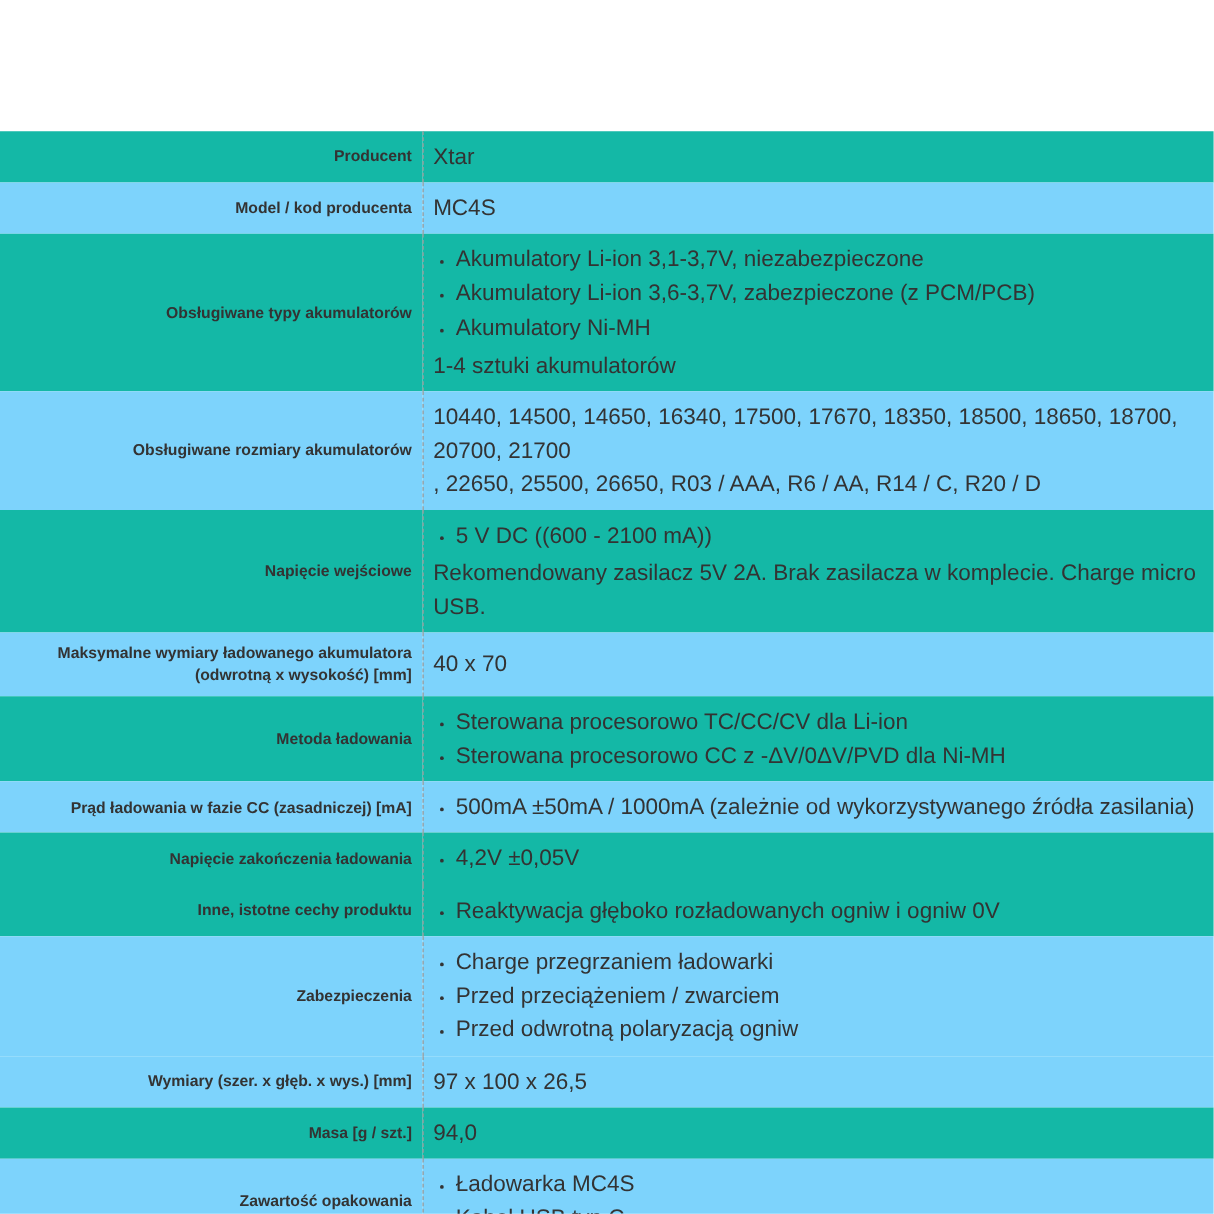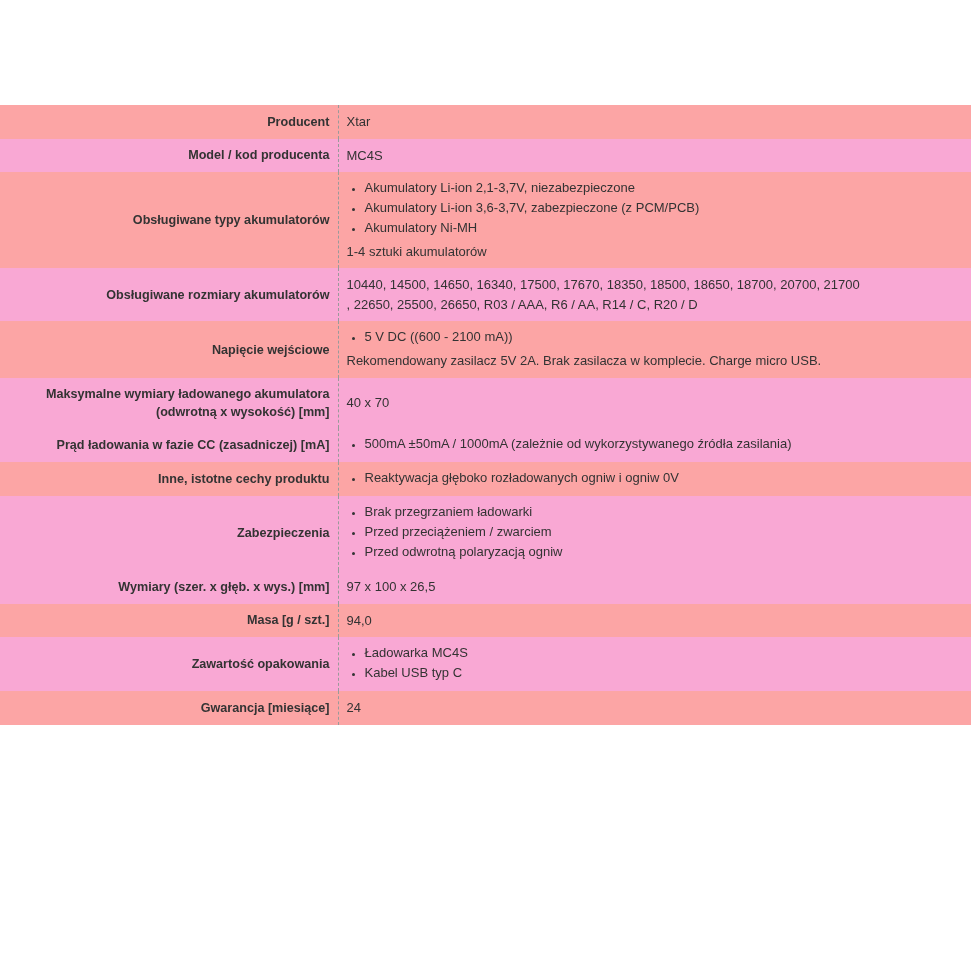--- a/index.html
+++ b/index.html
@@ -19,41 +19,41 @@
     width: 971px;
     padding-top: 105px;
     box-sizing: border-box;
   }
   table.spec-table {
     width: 971px;
     border-collapse: collapse;
     table-layout: fixed;
   }
   table.spec-table tr.row-even > td {
-    background: #f9a8d4;
+    background: #7dd3fc;
   }
   table.spec-table tr.row-odd > td {
-    background: #fca5a5;
+    background: #14b8a6;
   }
   td.spec-label {
     width: 338px;
     text-align: right;
     vertical-align: middle;
     padding: 7px 8px 7px 6px;
     font-weight: bold;
     font-size: 12.6px;
     line-height: 1.45;
     color: #333333;
     border-right: 1px dashed #9a9a9a;
     box-sizing: border-box;
   }
   td.spec-value {
     vertical-align: middle;
     padding: 7px 8px 7px 8px;
-    font-size: 13px;
+    font-size: 18px;
     line-height: 1.5;
     color: #333333;
     box-sizing: border-box;
   }
   td.spec-value .plain {
     display: block;
     padding-left: 0px;
   }
   td.spec-value ul {
     margin: 0;
@@ -93,21 +93,21 @@
         <tr class="row-even">
           <td class="spec-label">Model / kod producenta</td>
           <td class="spec-value">
             <span class="plain">MC4S</span>
           </td>
         </tr>
         <tr class="row-odd">
           <td class="spec-label">Obsługiwane typy akumulatorów</td>
           <td class="spec-value">
             <ul>
-              <li>Akumulatory Li-ion 2,1-3,7V, niezabezpieczone</li>
+              <li>Akumulatory Li-ion 3,1-3,7V, niezabezpieczone</li>
               <li>Akumulatory Li-ion 3,6-3,7V, zabezpieczone (z PCM/PCB)</li>
               <li>Akumulatory Ni-MH</li>
             </ul>
             <span class="after-list">1-4 sztuki akumulatorów</span>
           </td>
         </tr>
         <tr class="row-even">
           <td class="spec-label">Obsługiwane rozmiary akumulatorów</td>
           <td class="spec-value">
             <span class="wrapline">10440, 14500, 14650, 16340, 17500, 17670, 18350, 18500, 18650, 18700, 20700, 21700</span>
@@ -122,41 +122,58 @@
             </ul>
             <span class="after-list">Rekomendowany zasilacz 5V 2A. Brak zasilacza w komplecie. Charge micro USB.</span>
           </td>
         </tr>
         <tr class="row-even">
           <td class="spec-label">Maksymalne wymiary ładowanego akumulatora (odwrotną x wysokość) [mm]</td>
           <td class="spec-value">
             <span class="plain">40 x 70</span>
           </td>
         </tr>
+        <tr class="row-odd">
+          <td class="spec-label">Metoda ładowania</td>
+          <td class="spec-value">
+            <ul>
+              <li>Sterowana procesorowo TC/CC/CV dla Li-ion</li>
+              <li>Sterowana procesorowo CC z -ΔV/0ΔV/PVD dla Ni-MH</li>
+            </ul>
+          </td>
+        </tr>
         <tr class="row-even">
           <td class="spec-label">Prąd ładowania w fazie CC (zasadniczej) [mA]</td>
           <td class="spec-value">
             <ul>
               <li>500mA ±50mA / 1000mA (zależnie od wykorzystywanego źródła zasilania)</li>
             </ul>
           </td>
         </tr>
         <tr class="row-odd">
+          <td class="spec-label">Napięcie zakończenia ładowania</td>
+          <td class="spec-value">
+            <ul>
+              <li>4,2V ±0,05V</li>
+            </ul>
+          </td>
+        </tr>
+        <tr class="row-odd">
           <td class="spec-label">Inne, istotne cechy produktu</td>
           <td class="spec-value">
             <ul>
               <li>Reaktywacja głęboko rozładowanych ogniw i ogniw 0V</li>
             </ul>
           </td>
         </tr>
         <tr class="row-even">
           <td class="spec-label">Zabezpieczenia</td>
           <td class="spec-value">
             <ul>
-              <li>Brak przegrzaniem ładowarki</li>
+              <li>Charge przegrzaniem ładowarki</li>
               <li>Przed przeciążeniem / zwarciem</li>
               <li>Przed odwrotną polaryzacją ogniw</li>
             </ul>
           </td>
         </tr>
         <tr class="row-even">
           <td class="spec-label">Wymiary (szer. x głęb. x wys.) [mm]</td>
           <td class="spec-value">
             <span class="plain">97 x 100 x 26,5</span>
           </td>

